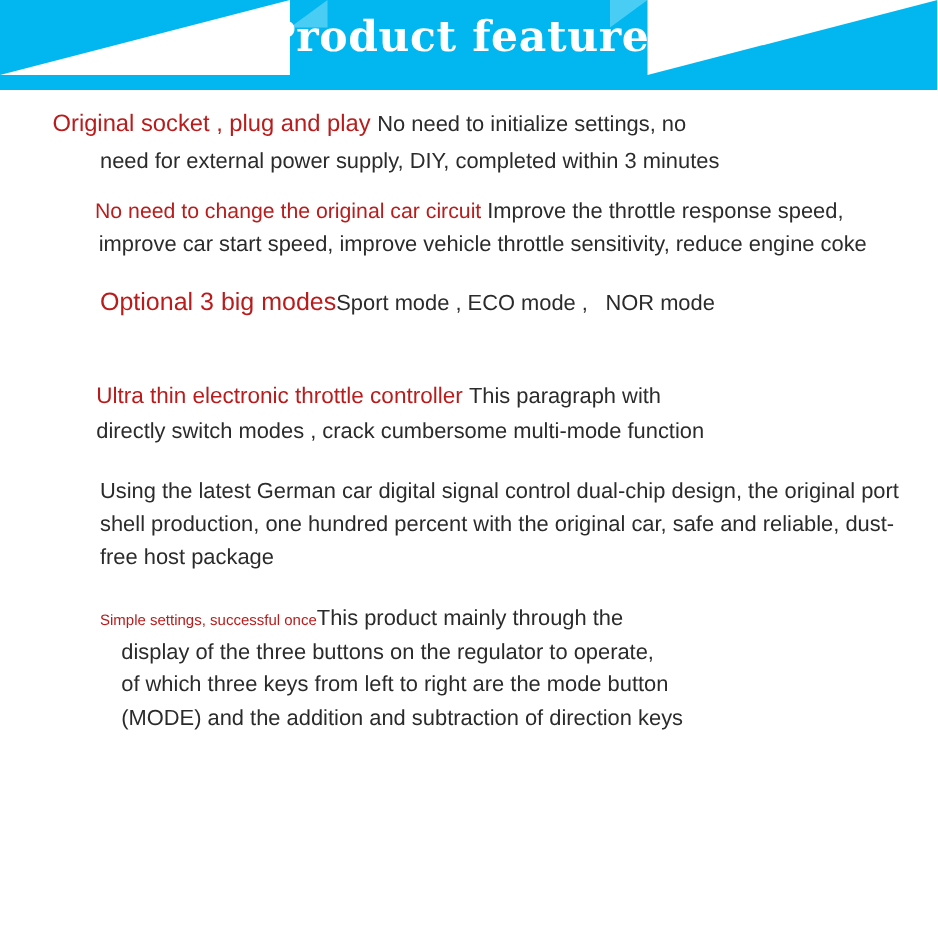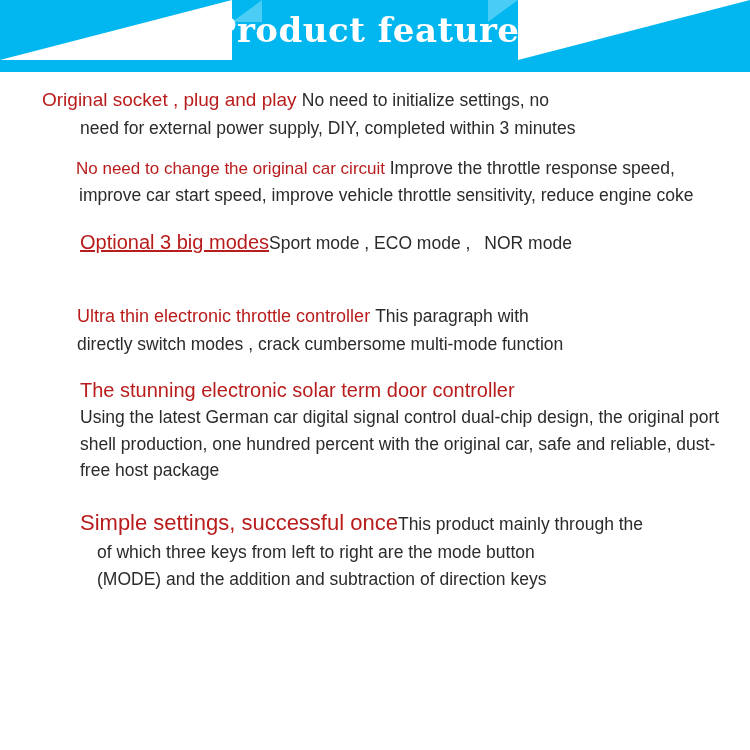--- a/index.html
+++ b/index.html
@@ -95,35 +95,35 @@
   }
   .f1 .lead { font-size: 19px; }
   .f1 p { padding-left: 58px; text-indent: -38px; }
   .f1 .line2 { display: block; padding-left: 0; text-indent: 0; }
 
   .f2 { margin-top: 14px; }
   .f2 .lead { font-size: 17px; }
   .f2 p { padding-left: 57px; text-indent: -3px; }
 
   .f3 { margin-top: 18px; }
-  .f3 .lead { font-size: 20px; text-decoration: underline; }
+  .f3 .lead { font-size: 20px; }
   .f3 p { padding-left: 58px; text-indent: 0; }
   .f3 .gap { display: inline-block; width: 14px; }
 
   .f4 { margin-top: 46px; }
   .f4 .lead { font-size: 18px; }
   .f4 p { padding-left: 58px; text-indent: -3px; }
   .f4 .line2, .f4 .line3 { display: block; }
 
   .f5 { margin-top: 22px; }
   .f5 .lead { font-size: 20px; display: block; padding-left: 58px; margin-bottom: 2px; }
   .f5 p { padding-left: 58px; }
 
   .f6 { margin-top: 22px; }
-  .f6 .lead { font-size: 22px; }
+  .f6 .lead { font-size: 12px; }
   .f6 p { padding-left: 75px; text-indent: -17px; }
   .f6 .line2, .f6 .line3, .f6 .line4 { display: block; text-indent: 0; }
 </style>
 </head>
 <body>
 
 <div class="banner">
   <div class="notch-left"></div>
   <div class="notch-right"></div>
   <div class="wedge-left"></div>
@@ -153,25 +153,25 @@
   </div>
 
   <div class="feature f4">
     <p>
       <span class="lead">Ultra thin electronic throttle controller </span><span>This paragraph with</span>
       <span class="line3">directly switch modes , crack cumbersome multi-mode function</span>
     </p>
   </div>
 
   <div class="feature f5">
-    <span class="lead">The stunning electronic solar term door controller</span>
     <p>Using the latest German car digital signal control dual-chip design, the original port shell production, one hundred percent with the original car, safe and reliable, dust-free host package</p>
   </div>
 
   <div class="feature f6">
     <p>
       <span class="lead">Simple settings, successful once</span><span>This product mainly through the</span>
+      <span class="line2">display of the three buttons on the regulator to operate,</span>
       <span class="line3">of which three keys from left to right are the mode button</span>
       <span class="line4">(MODE) and the addition and subtraction of direction keys</span>
     </p>
   </div>
 
 </div>
 
 </body></html>

